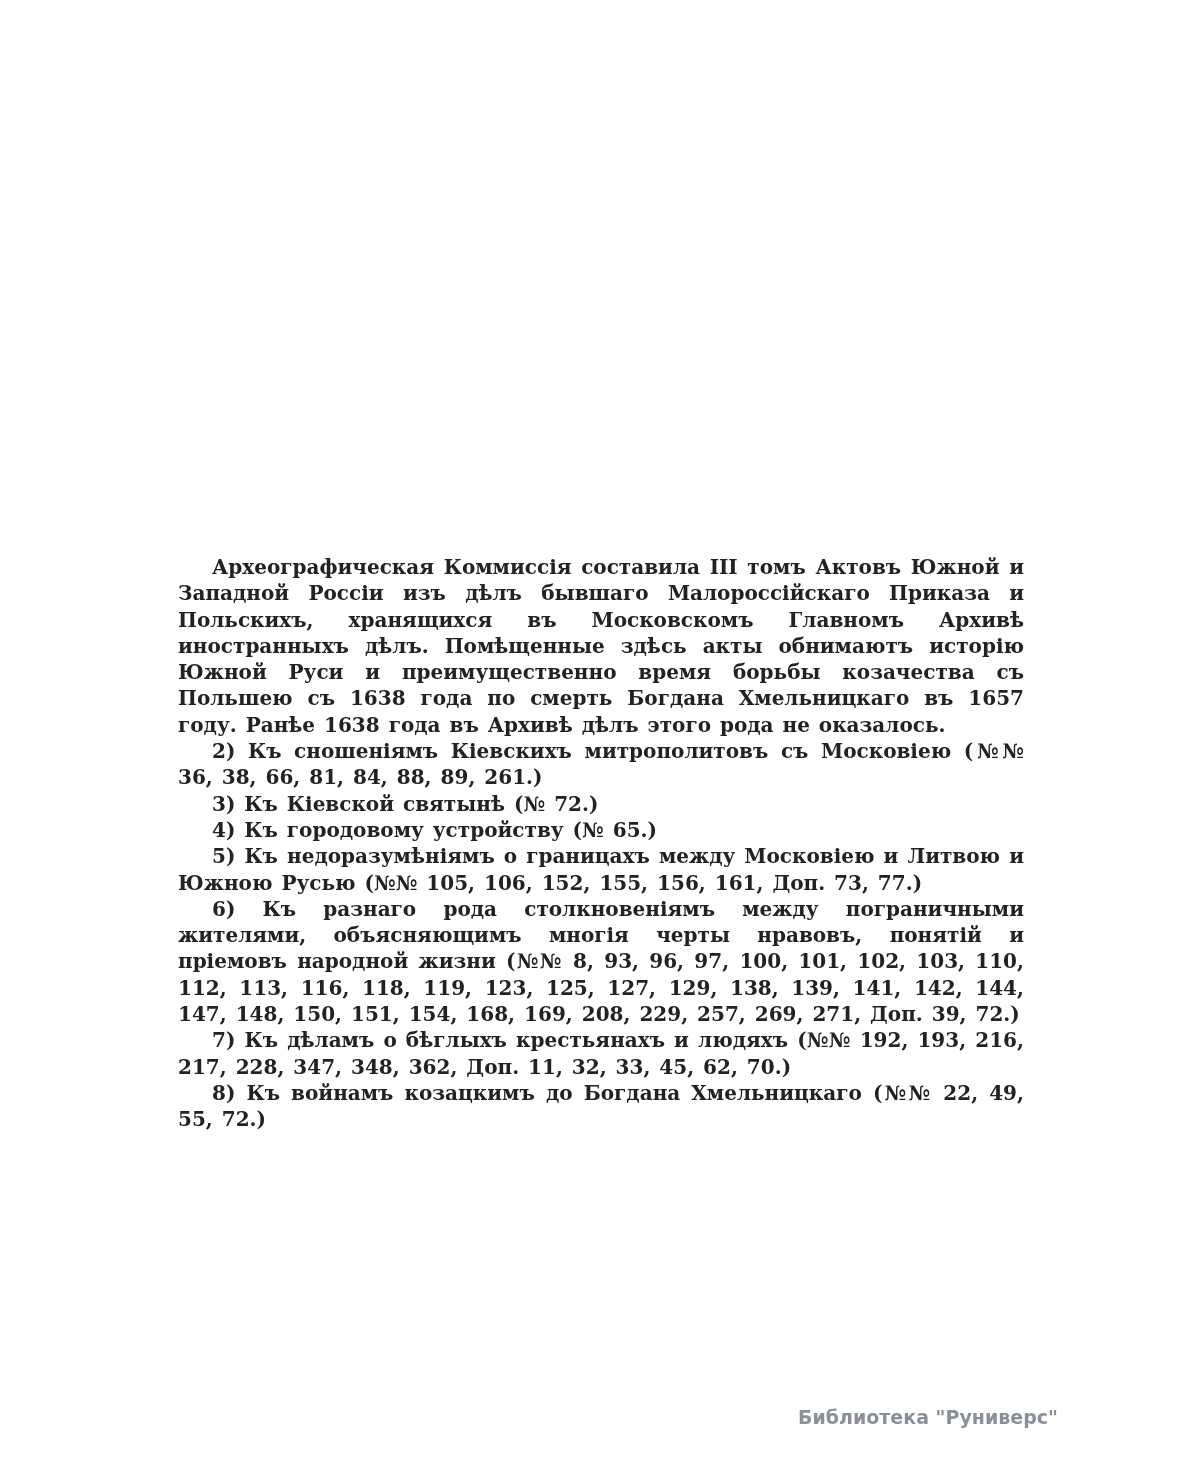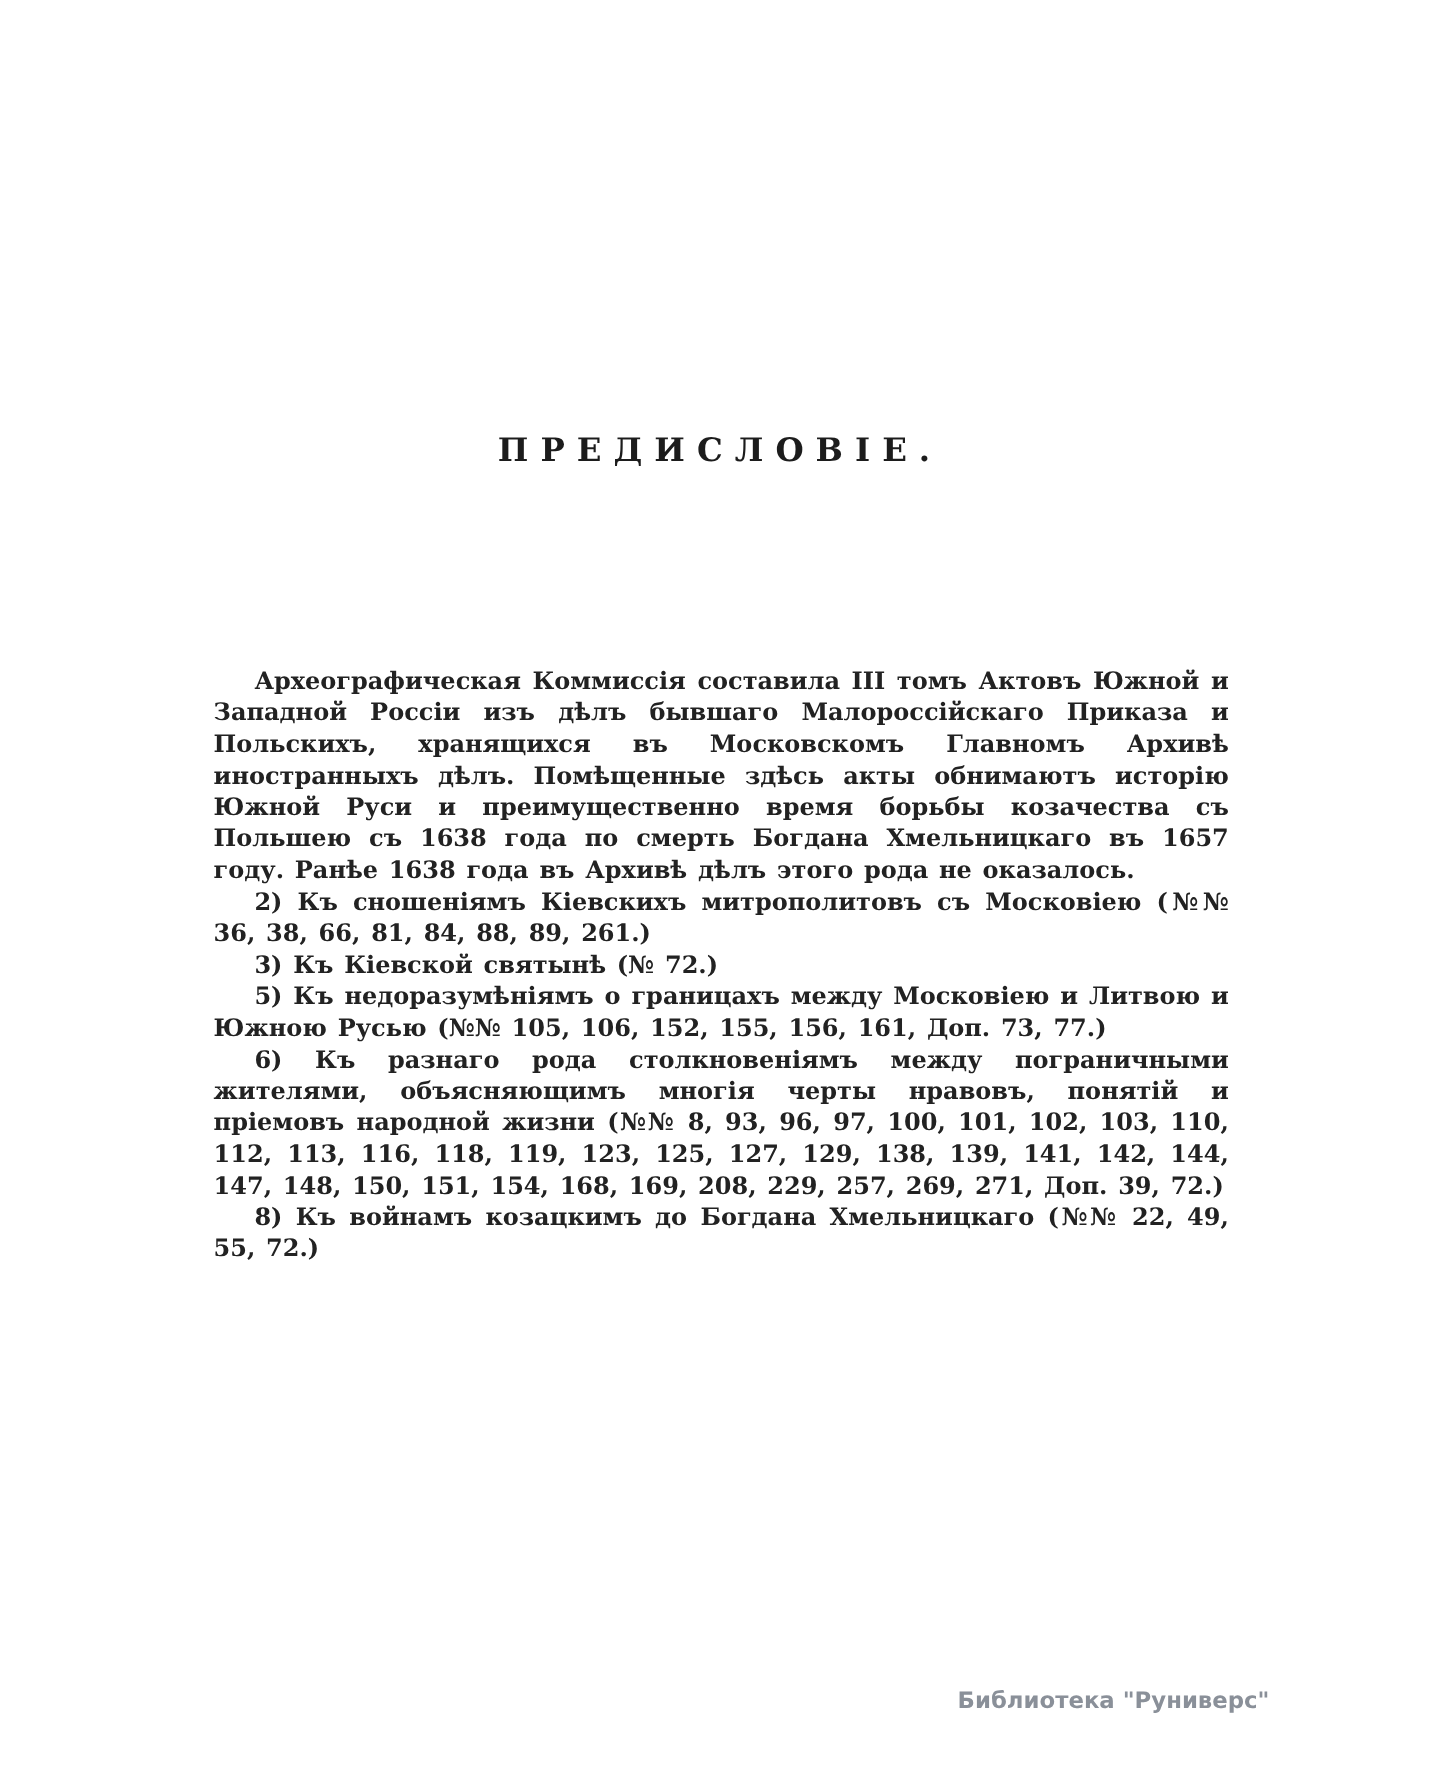--- a/index.html
+++ b/index.html
@@ -51,26 +51,27 @@
     font-size: 19px;
     font-weight: bold;
     color: #8a9099;
   }
 </style>
 </head>
 <body>
 
 <div class="page">
 
-  <h1 class="title">ПРЕДИСЛОВІЕ.</h1>
 
   <div class="text-block">
     <p class="para">Археографическая Коммиссія составила III томъ Актовъ Южной и Западной Россіи изъ дѣлъ бывшаго Малороссійскаго Приказа и Польскихъ, хранящихся въ Московскомъ Главномъ Архивѣ иностранныхъ дѣлъ. Помѣщенные здѣсь акты обнимаютъ исторію Южной Руси и преимущественно время борьбы козачества съ Польшею съ 1638 года по смерть Богдана Хмельницкаго въ 1657 году. Ранѣе 1638 года въ Архивѣ дѣлъ этого рода не оказалось.</p>
     <p class="para">2) Къ сношеніямъ Кіевскихъ митрополитовъ съ Московіею (№№ 36, 38, 66, 81, 84, 88, 89, 261.)</p>
     <p class="para">3) Къ Кіевской святынѣ (№ 72.)</p>
+    <p class="para">4) Къ городовому устройству (№ 65.)</p>
     <p class="para">5) Къ недоразумѣніямъ о границахъ между Московіею и Литвою и Южною Русью (№№ 105, 106, 152, 155, 156, 161, Доп. 73, 77.)</p>
     <p class="para">6) Къ разнаго рода столкновеніямъ между пограничными жителями, объясняющимъ многія черты нравовъ, понятій и пріемовъ народной жизни (№№ 8, 93, 96, 97, 100, 101, 102, 103, 110, 112, 113, 116, 118, 119, 123, 125, 127, 129, 138, 139, 141, 142, 144, 147, 148, 150, 151, 154, 168, 169, 208, 229, 257, 269, 271, Доп. 39, 72.)</p>
+    <p class="para">7) Къ дѣламъ о бѣглыхъ крестьянахъ и людяхъ (№№ 192, 193, 216, 217, 228, 347, 348, 362, Доп. 11, 32, 33, 45, 62, 70.)</p>
     <p class="para">8) Къ войнамъ козацкимъ до Богдана Хмельницкаго (№№ 22, 49, 55, 72.)</p>
   </div>
 
   <div class="watermark">Библиотека "Руниверс"</div>
 
 </div>
 
 </body></html>

